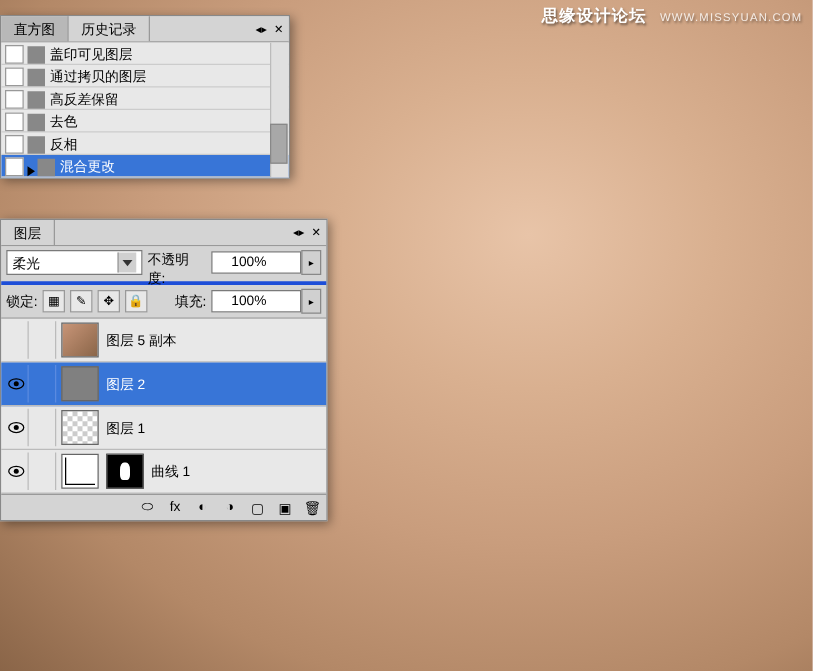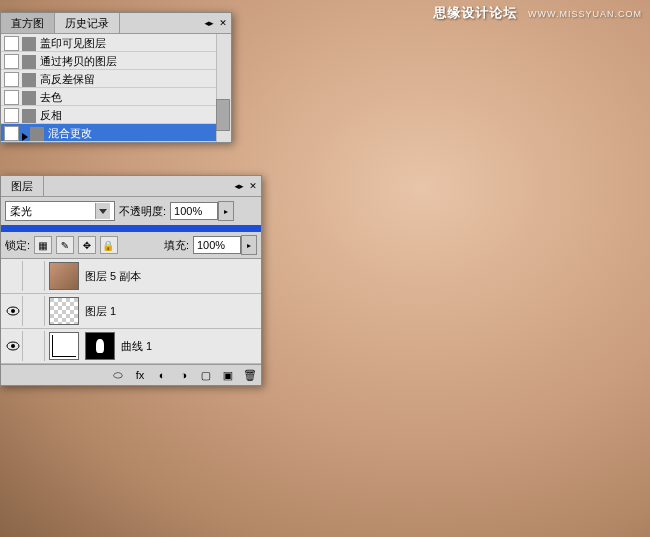--- a/index.html
+++ b/index.html
@@ -15,26 +15,26 @@
 .panel-btn{width:12px;height:12px;display:flex;align-items:center;justify-content:center;font-size:9px;cursor:pointer}
 .history-panel{left:0;top:12px;width:230px}
 .history-body{background:#e8e8e8;max-height:130px;overflow-y:auto;position:relative}
 .history-row{display:flex;align-items:flex-end;height:17px;border-bottom:1px solid #ccc;padding:0 3px}
 .history-row.selected{background:#3875d7;color:#fff}
 .vis-box{width:13px;height:13px;border:1px solid #999;background:#fff;margin-right:3px}
 .hist-icon{width:14px;height:14px;background:#888;margin-right:4px;display:flex;align-items:center;justify-content:center}
 .scroll-ind{position:absolute;right:0;top:0;width:14px;height:100%;background:#e0e0e0;border-left:1px solid #bbb}
 .scroll-thumb{position:absolute;right:1px;width:12px;background:#a8a8a8;border:1px solid #888}
 .layers-panel{left:0;top:175px;width:260px}
-.layers-ctrl{background:#d4d4d4;padding:3px 4px;display:flex;align-items:center;gap:4px;border-bottom:7px solid #1d4ed8;height:22px}
+.layers-ctrl{background:#d4d4d4;padding:3px 4px;display:flex;align-items:flex-start;gap:4px;border-bottom:3px solid #1d4ed8;height:22px}
 .select-box{background:#fff;border:1px solid #7a7a7a;height:18px;display:flex;align-items:center;padding:0 4px;font-size:11px}
 .dropdown-arrow{margin-left:auto;width:14px;height:16px;background:#d0d0d0;border-left:1px solid #999;display:flex;align-items:center;justify-content:center}
 .label-txt{font-size:11px}
 .pct-field{display:flex;align-items:center}
-.pct-input{width:40px;height:16px;border:1px solid #7a7a7a;background:#fff;padding:0 3px;font-size:11px;display:flex;align-items:center}
+.pct-input{width:40px;height:16px;border:1px solid #7a7a7a;background:#fff;padding:0 15px;font-size:11px;display:flex;align-items:center}
 .pct-btn{width:14px;height:18px;background:#d0d0d0;border:1px solid #888;display:flex;align-items:center;justify-content:center;font-size:8px}
 .lock-row{background:#d4d4d4;padding:2px 4px;display:flex;align-items:center;gap:4px;border-bottom:1px solid #999;height:22px}
 .lock-icon{width:16px;height:16px;border:1px solid #999;background:#e8e8e8;display:flex;align-items:center;justify-content:center;font-size:10px}
 .layers-body{background:#e8e8e8}
 .layer-row{display:flex;align-items:center;height:34px;border-bottom:1px solid #bbb;padding:0 3px}
 .layer-row.selected{background:#3875d7;color:#fff}
 .eye-box{width:18px;height:30px;display:flex;align-items:center;justify-content:center;border-right:1px solid #bbb;margin-right:3px}
 .layer-row.selected .eye-box{border-right-color:#5a8ae0}
 .eye-icon{width:14px;height:10px}
 .link-box{width:18px;height:30px;border-right:1px solid #bbb;margin-right:4px}
@@ -145,20 +145,31 @@
       <div class="pct-btn">▸</div>
     </div>
   </div>
   <div class="layers-body">
     <div class="layer-row">
       <div class="eye-box"></div>
       <div class="link-box"></div>
       <div class="layer-thumb face"></div>
       <span class="layer-name">图层 5 副本</span>
     </div>
+    <div class="layer-row selected">
+      <div class="eye-box">
+          <svg class="eye-icon" viewBox="0 0 14 10">
+            <ellipse cx="7" cy="5" rx="6" ry="4" fill="none" stroke="#000" stroke-width="1"></ellipse>
+            <circle cx="7" cy="5" r="2" fill="#000"></circle>
+          </svg>
+        </div>
+      <div class="link-box"></div>
+      <div class="layer-thumb gray"></div>
+      <span class="layer-name">图层 2</span>
+    </div>
     <div class="layer-row">
       <div class="eye-box">
           <svg class="eye-icon" viewBox="0 0 14 10">
             <ellipse cx="7" cy="5" rx="6" ry="4" fill="none" stroke="#000" stroke-width="1"></ellipse>
             <circle cx="7" cy="5" r="2" fill="#000"></circle>
           </svg>
         </div>
       <div class="link-box"></div>
       <div class="layer-thumb trans"></div>
       <span class="layer-name">图层 1</span>

